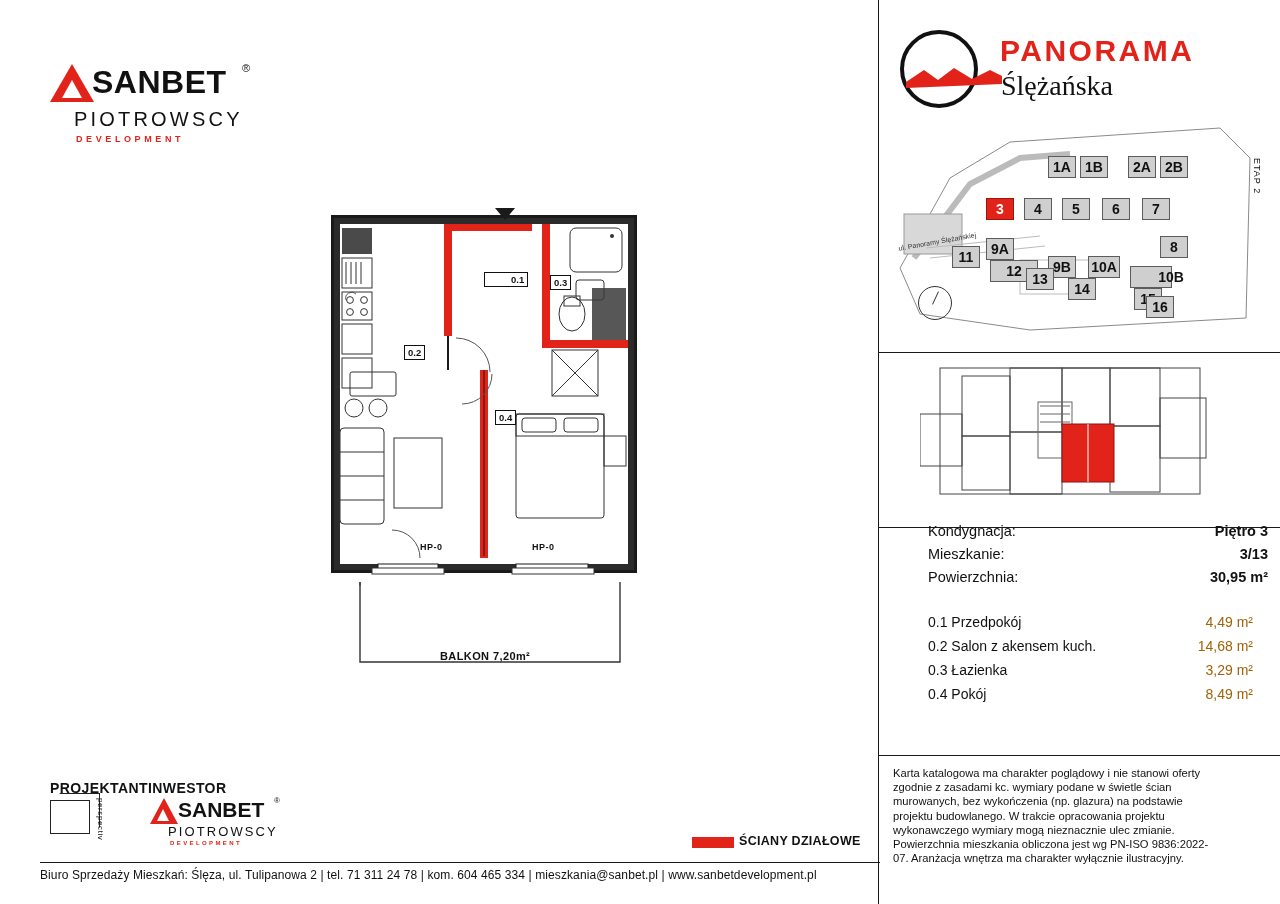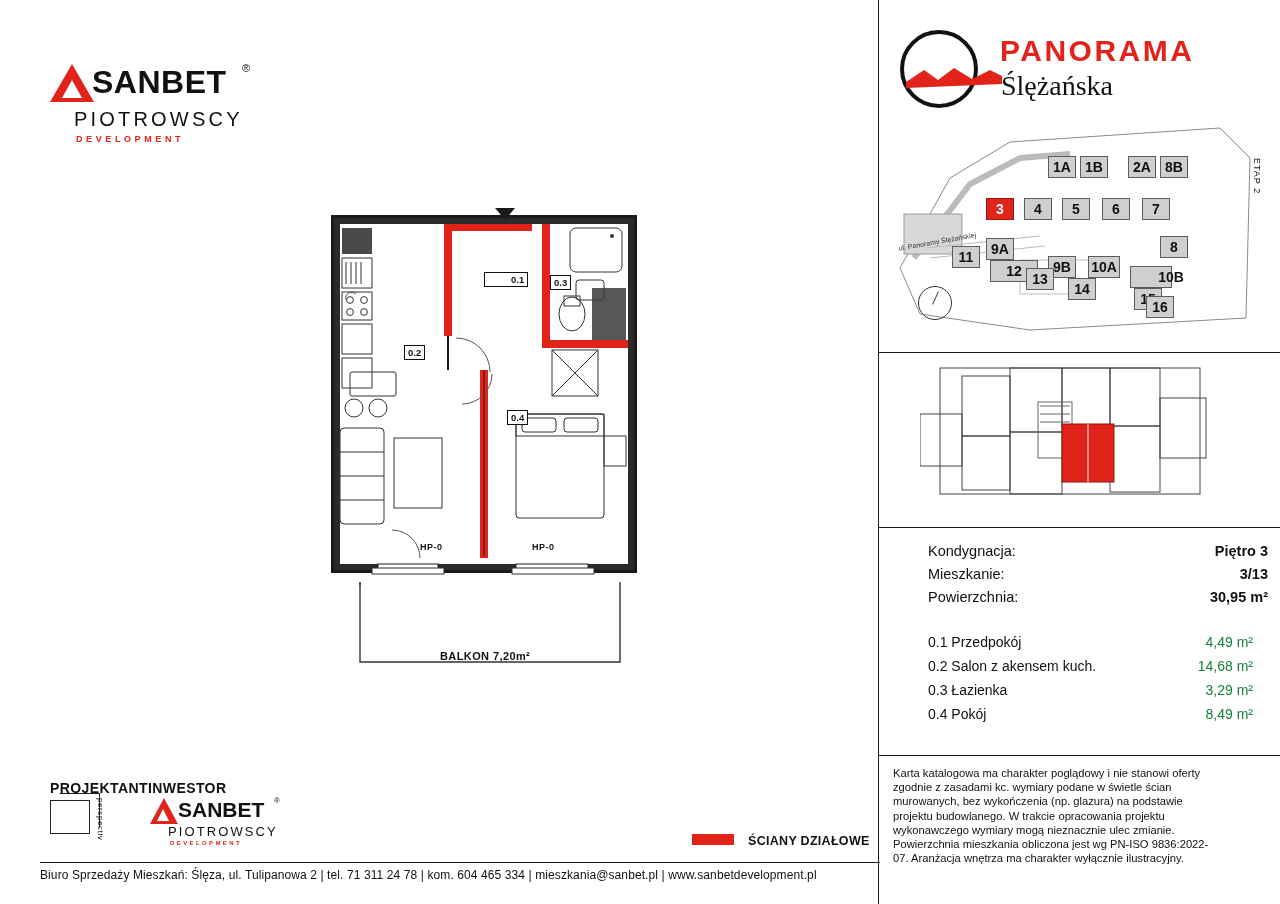--- a/index.html
+++ b/index.html
@@ -150,52 +150,52 @@
   }
 
   
   .floorkey {
     position: absolute; left: 920px; top: 362px;
     width: 300px; height: 140px;
   }
 
   
   .info {
-    position: absolute; left: 928px; top: 540px;
+    position: absolute; left: 928px; top: 520px;
     width: 340px;
   }
   .info-row {
     display: flex; justify-content: space-between;
     font-size: 14.5px; line-height: 22px;
     margin-bottom: 1px;
   }
   .info-row .lbl { color: #111; }
   .info-row .val { font-weight: bold; color: #111; }
   .rooms { margin-top: 22px; }
   .room-row {
     display: flex;
     font-size: 14px; line-height: 24px;
   }
   .room-row .rname { width: 215px; color: #111; }
-  .room-row .rarea { width: 110px; text-align: right; color: #15803d; }
+  .room-row .rarea { width: 110px; text-align: right; color: #a16207; }
 
   
   .disclaimer {
     position: absolute; left: 893px; top: 766px;
     width: 330px;
     font-size: 11.2px;
     line-height: 14.2px;
     color: #111;
     text-align: left;
   }
 
   
   .legend {
     position: absolute; left: 692px; top: 834px;
-    display: flex; align-items: flex-start; gap: 14px;
+    display: flex; align-items: flex-end; gap: 5px;
   }
   .legend .swatch { width: 42px; height: 11px; background: #e2231a; }
   .legend .ltxt { font-size: 12.5px; font-weight: bold; letter-spacing: .3px; }
 
   
   .footer {
     position: absolute; left: 40px; top: 868px;
     width: 840px;
     font-size: 12px;
     color: #111;
@@ -342,21 +342,21 @@
       <rect x="52" y="368" width="72" height="6" fill="#fff" stroke="#333"></rect>
       <rect x="192" y="368" width="82" height="6" fill="#fff" stroke="#333"></rect>
 
       <polyline points="40,382 40,462 300,462 300,382" fill="none" stroke="#333" stroke-width="1.4"></polyline>
       <line x1="40" y1="382" x2="40" y2="386" stroke="#333"></line>
     </svg>
 
     <div class="planlabel" style="left:164px; top:72px;padding-left:26px;">0.1</div>
     <div class="planlabel" style="left:84px; top:145px;">0.2</div>
     <div class="planlabel" style="left:230px; top:75px;">0.3</div>
-    <div class="planlabel" style="left:175px; top:210px;margin-left:12px;">0.4</div>
+    <div class="planlabel" style="left:175px; top:210px;">0.4</div>
 
     <div class="hp0" style="left:100px; top:342px;">HP-0</div>
     <div class="hp0" style="left:212px; top:342px;">HP-0</div>
   </div>
 
   <div class="balkon-label">BALKON 7,20m²</div>
 
   <div class="vdiv"></div>
   <div class="hdiv-footer"></div>
   <div class="hdiv-r1"></div>
@@ -380,21 +380,21 @@
       <g stroke="#bbb" stroke-width="1">
         <line x1="36" y1="130" x2="150" y2="118"></line>
         <line x1="40" y1="140" x2="155" y2="128"></line>
       </g>
       <rect x="130" y="142" width="70" height="34" fill="none" stroke="#bbb"></rect>
     </svg>
 
     <div class="plot" style="left:158px; top:38px; width:28px; height:22px;">1A</div>
     <div class="plot" style="left:190px; top:38px; width:28px; height:22px;">1B</div>
     <div class="plot" style="left:238px; top:38px; width:28px; height:22px;">2A</div>
-    <div class="plot" style="left:270px; top:38px; width:28px; height:22px;">8B</div>
+    <div class="plot" style="left:270px; top:38px; width:28px; height:22px;">2B</div>
 
     <div class="plot sel" style="left:96px; top:80px; width:28px; height:22px;">3</div>
     <div class="plot" style="left:134px; top:80px; width:28px; height:22px;">4</div>
     <div class="plot" style="left:172px; top:80px; width:28px; height:22px;">5</div>
     <div class="plot" style="left:212px; top:80px; width:28px; height:22px;">6</div>
     <div class="plot" style="left:252px; top:80px; width:28px; height:22px;">7</div>
 
     <div class="plot" style="left:270px; top:118px; width:28px; height:22px;">8</div>
     <div class="plot" style="left:96px; top:120px; width:28px; height:22px;">9A</div>
     <div class="plot" style="left:158px; top:138px; width:28px; height:22px;">9B</div>

